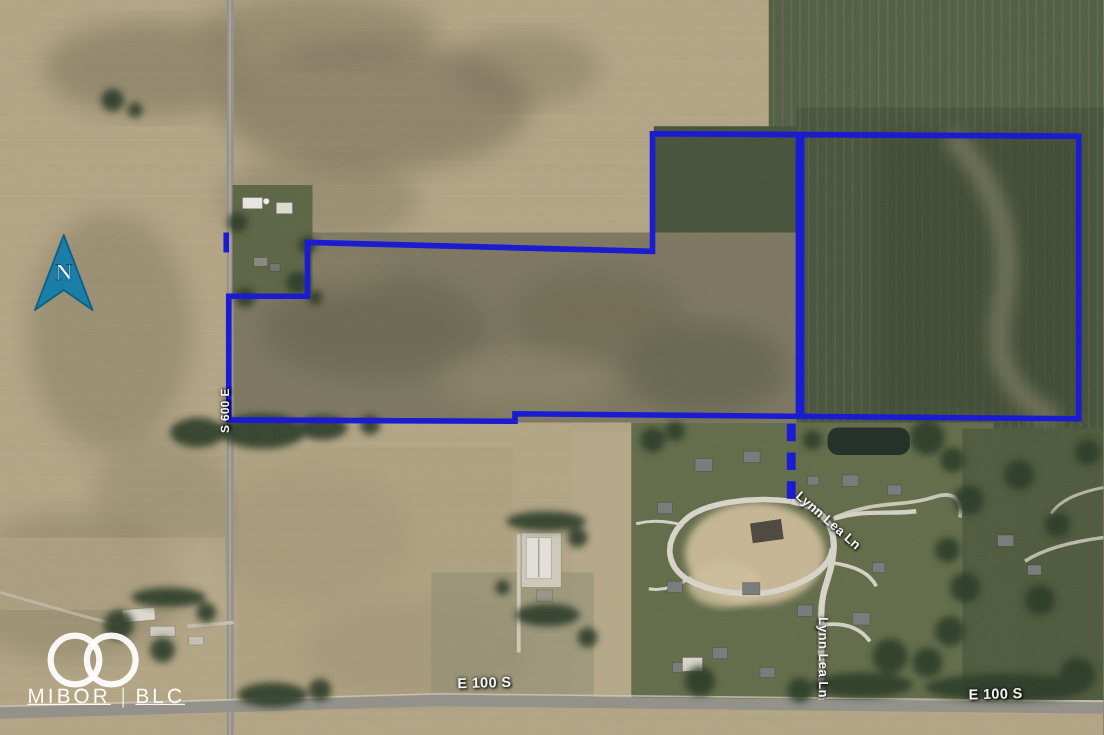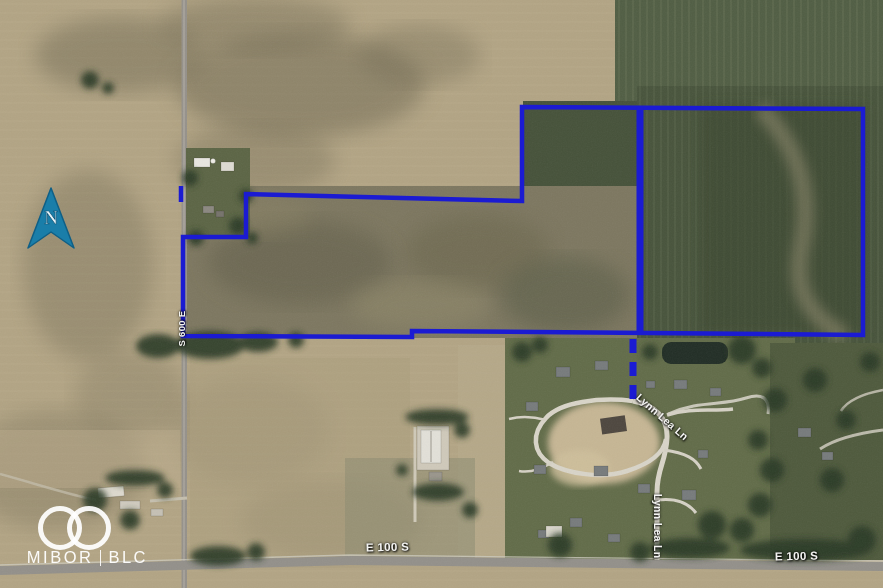--- a/index.html
+++ b/index.html
@@ -15,22 +15,22 @@
   }
   #lbl-s600e{left:152px;top:323px;width:58px;text-align:center;font-size:9.5px;transform:rotate(-90deg);}
   #lbl-lynn-upper{left:642px;top:391px;font-size:10.5px;transform:rotate(41deg);transform-origin:0 0;}
   #lbl-lynn-lower{left:621px;top:520px;width:74px;text-align:center;font-size:10.5px;transform:rotate(90deg);}
   #lbl-e100s-west{left:366px;top:541px;font-size:11.5px;transform:rotate(-1.5deg);}
   #lbl-e100s-east{left:775px;top:550px;font-size:11.5px;transform:rotate(-1.5deg);}
   #compass{position:absolute;left:26px;top:186px;width:50px;height:68px;}
   #watermark{position:absolute;left:20px;top:498px;width:130px;height:76px;color:rgba(255,255,255,.95);}
   .loop{position:absolute;top:8px;width:34px;height:34px;border:5px solid rgba(255,255,255,.93);border-radius:50%;}
   #loop-a{left:18px;} #loop-b{left:47px;}
-  #wm-text{position:absolute;left:2px;top:50px;width:126px;display:flex;align-items:center;justify-content:flex-end;gap:7px;
-    font-size:16.5px;letter-spacing:2.5px;font-weight:400;}
+  #wm-text{position:absolute;left:2px;top:50px;width:126px;display:flex;align-items:center;justify-content:space-between;gap:7px;
+    font-size:16.5px;letter-spacing:2.5px;font-weight:400;text-decoration:underline;}
   #wm-div{display:inline-block;width:0;height:16px;border-left:1.5px solid rgba(255,255,255,.9);}
 </style>
 </head>
 <body>
 
 <div id="stage">
 
   <svg id="basemap" width="883" height="588" viewBox="0 0 883 588">
     <defs>
       <filter id="b3">

